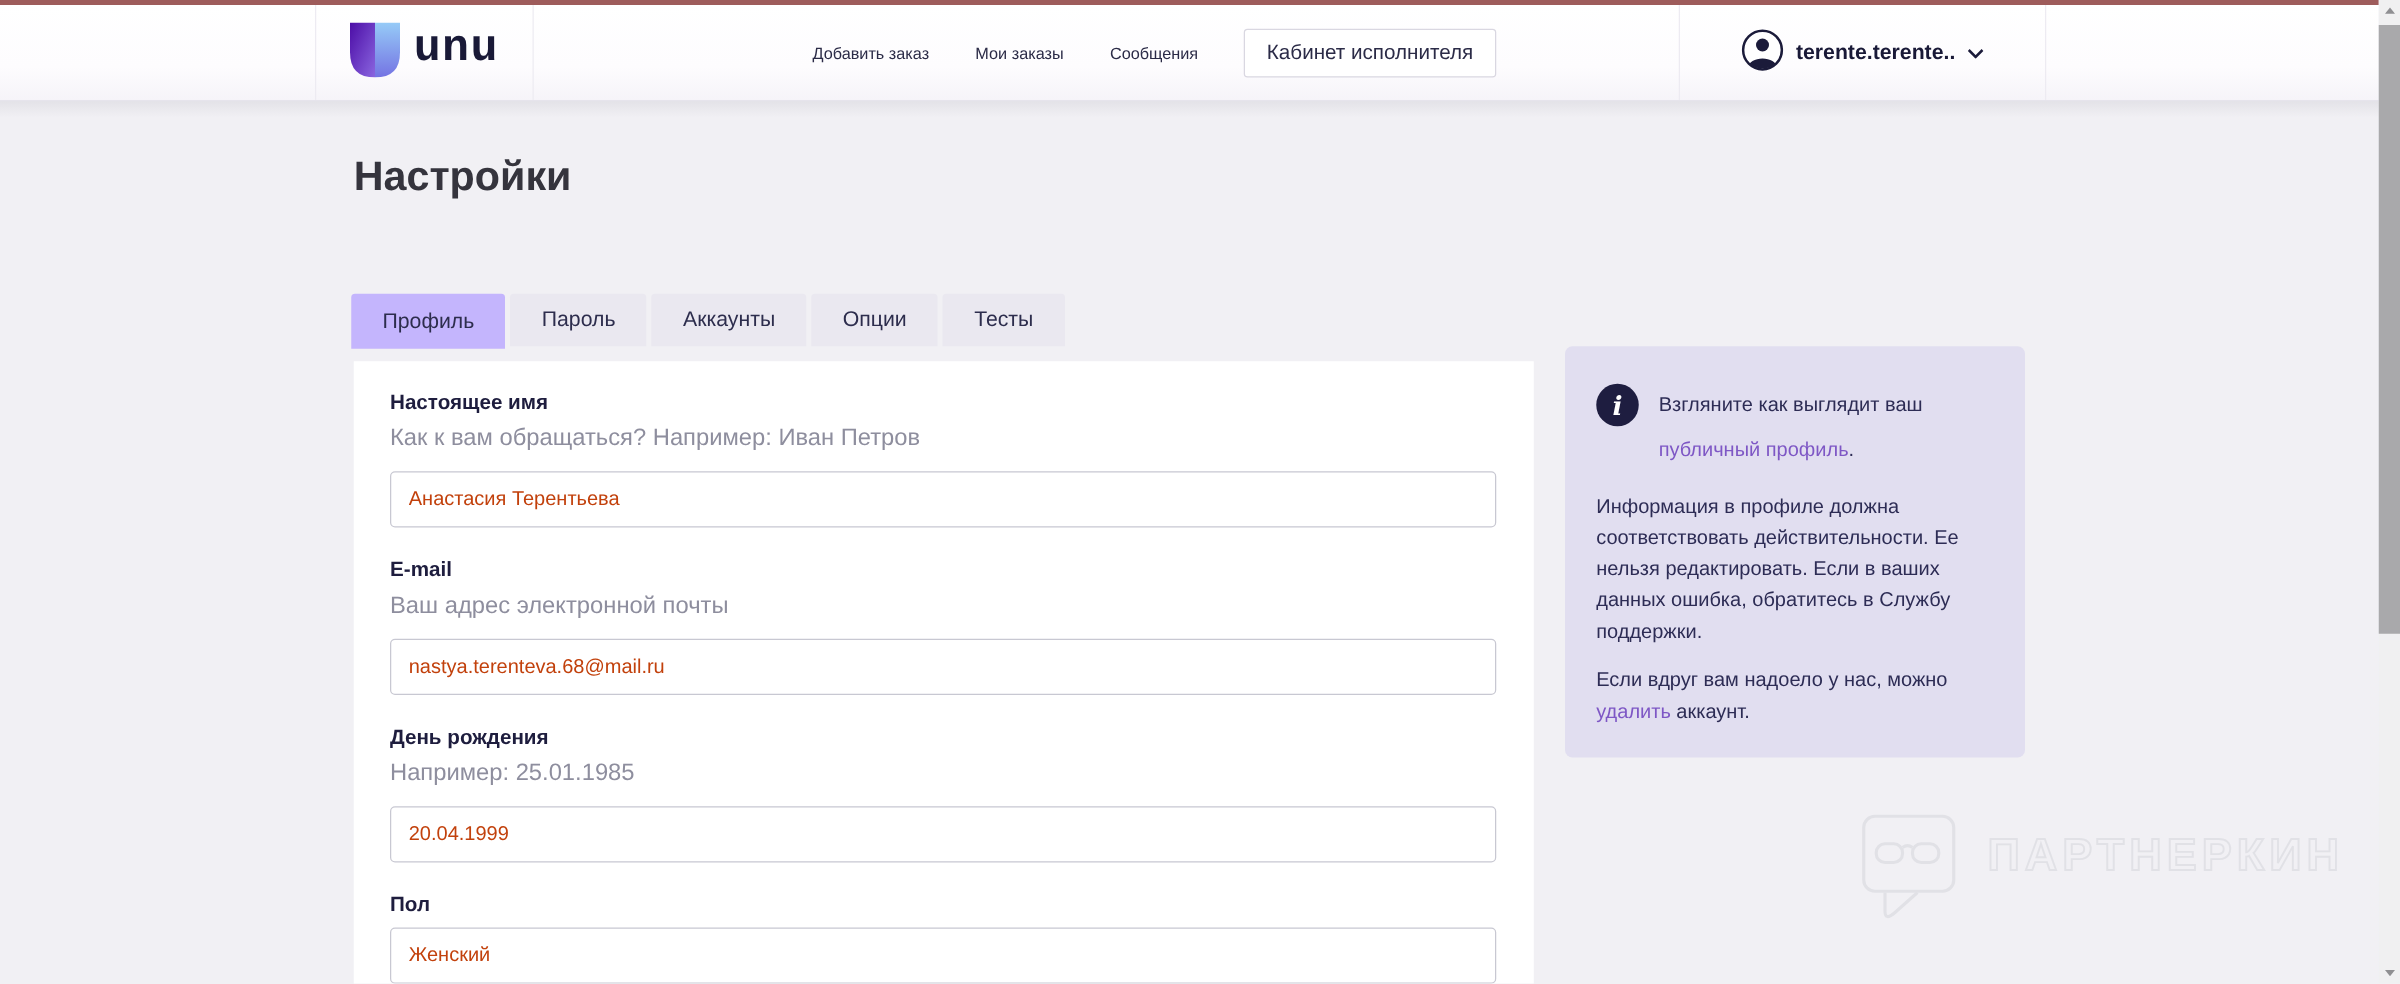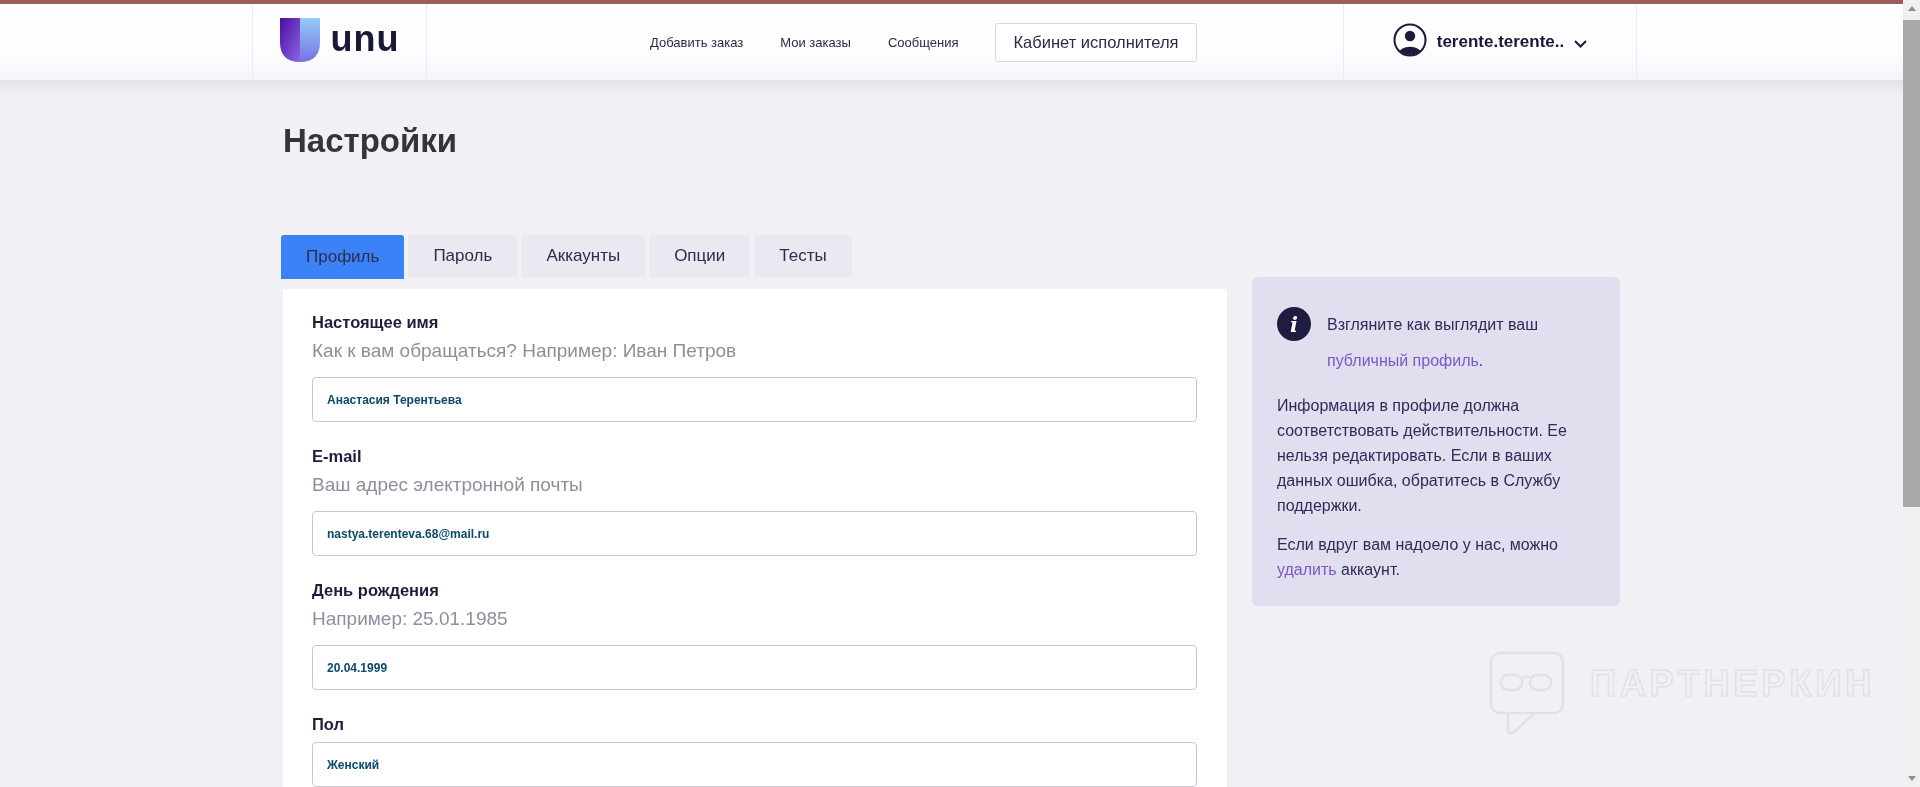--- a/index.html
+++ b/index.html
@@ -20,21 +20,21 @@
     border-bottom:1px solid #e6e4ec;
   }
   .header-shadow {
     position:absolute; left:0; top:81px; width:1903px; height:13px;
     background:linear-gradient(180deg, rgba(90,90,110,0.09), rgba(90,90,110,0));
     pointer-events:none;
   }
   .logo-block {
     position:absolute; left:252px; top:0; width:175px; height:76px;
     border-left:1px solid #edebf2; border-right:1px solid #edebf2;
-    display:flex; align-items:center; justify-content:center; gap:11px;
+    display:flex; align-items:center; justify-content:center; gap:11px;font-family:Liberation Mono, monospace;
   }
   .logo-text { font-size:36px; font-weight:700; color:#191937; letter-spacing:1px; line-height:1; margin-top:-6px; }
   .nav { position:absolute; left:650px; top:0; height:76px; display:flex; align-items:center; gap:37px; }
   .nav-link { font-size:13px; color:#2b2b47; cursor:pointer; white-space:nowrap; }
   .cabinet-btn {
     font-family:inherit; font-size:16.5px; color:#2b2b47; background:#fff;
     border:1px solid #d9d7e1; border-radius:3px; padding:9px 17px; cursor:pointer; white-space:nowrap;
   }
   .user-block {
     position:absolute; left:1343px; top:0; width:294px; height:76px;
@@ -47,33 +47,33 @@
   
   .page-title { position:absolute; left:283px; top:122px; font-size:33px; font-weight:700; color:#35343d; }
 
   
   .tabs { position:absolute; left:281px; top:235px; display:flex; gap:4px; z-index:2; }
   .tab {
     height:42px; display:flex; align-items:center; padding:0 25px;
     font-size:17px; color:#2d2d4d; background:#eae8f0;
     border-radius:3px 3px 0 0; cursor:pointer; white-space:nowrap;
   }
-  .tab.active { background:#3b82f6; height:44px; }
+  .tab.active { background:#c4b5fd; height:44px; }
 
   
   .card {
     position:absolute; left:283px; top:277px; width:944px; height:510px;
     background:#ffffff; padding:24px 0 0 29px; z-index:1;margin-top:12px;
   }
   .field { margin-bottom:25px; }
   .field-label { font-size:16.5px; font-weight:700; color:#1e1d3e; margin-bottom:8px; }
   .field-hint { font-size:19px; color:#8e8e9e; margin-bottom:15px; }
   .field-input {
     width:885px; height:45px; border:1px solid #c8c8d2; border-radius:4px;
-    padding:0 14px; font-size:12px; color:#0c4a6e; font-family:inherit; background:#fff; outline:none;font-weight:bold;
+    padding:0 14px; font-size:16px; color:#c2410c; font-family:inherit; background:#fff; outline:none;
   }
 
   
   .info-box {
     position:absolute; left:1252px; top:277px; width:368px; min-height:326px;
     background:#e1def0; border-radius:6px; padding:30px 24px 24px 25px; color:#2d2c55;
   }
   .info-head { display:flex; gap:16px; margin-bottom:12px; }
   .info-icon {
     flex:0 0 34px; width:34px; height:34px; border-radius:50%; background:#1e1d40; color:#fff;

